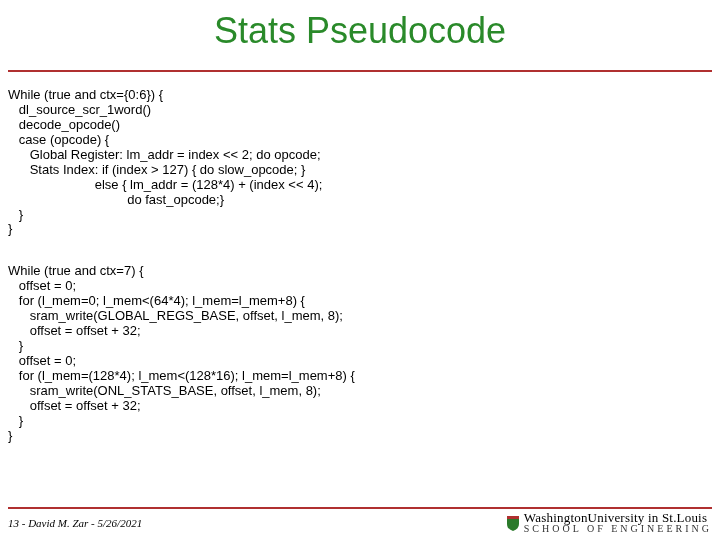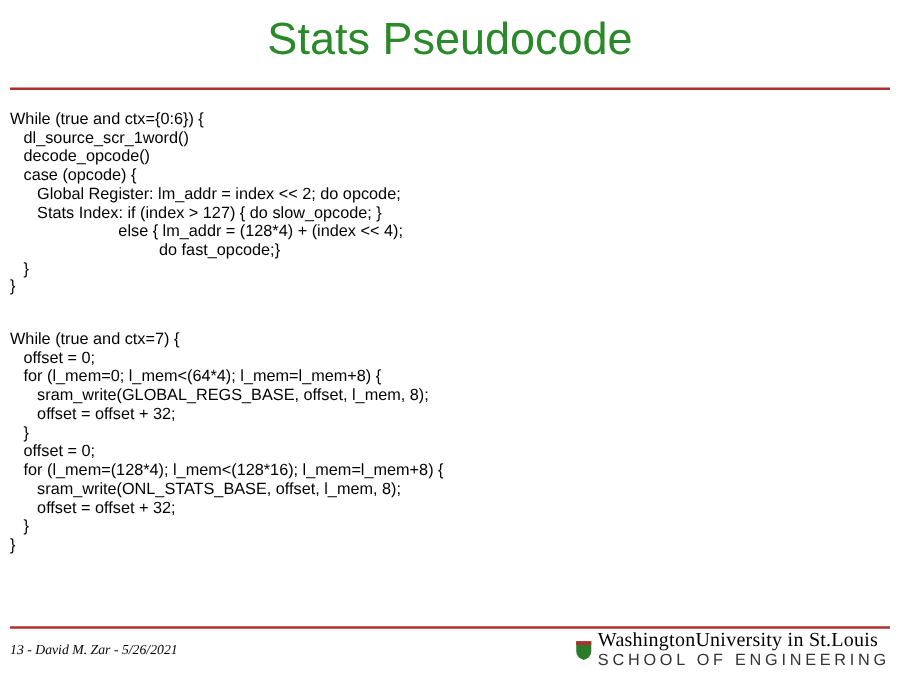--- a/index.html
+++ b/index.html
@@ -58,27 +58,27 @@
     align-items: center;
     gap: 4px;
   }
   .shield {
     width: 14px;
     height: 16px;
   }
   .wustl-text { line-height: 1; }
   .wustl-top {
     font-family: Georgia, serif;
-    font-size: 16px;
+    font-size: 13px;
     color: #000;
     letter-spacing: 0.2px;
   }
   .wustl-bottom {
-    font-family: Liberation Sans, sans-serif;
-    font-size: 13px;
+    font-family: Liberation Serif, serif;
+    font-size: 10px;
     letter-spacing: 3px;
     color: #333;
     text-transform: uppercase;
     text-align: right;
   }
 </style>
 </head>
 <body>
 
 <h1 class="title">Stats Pseudocode</h1>

